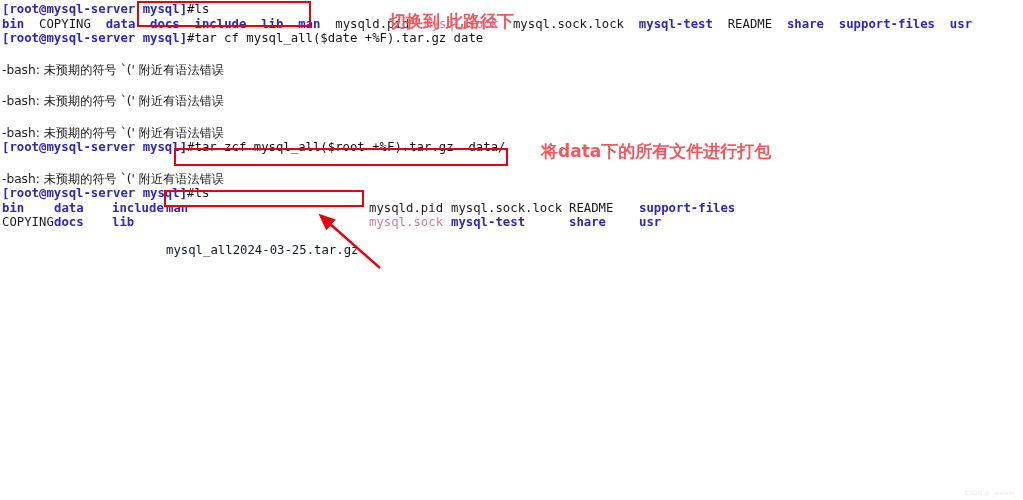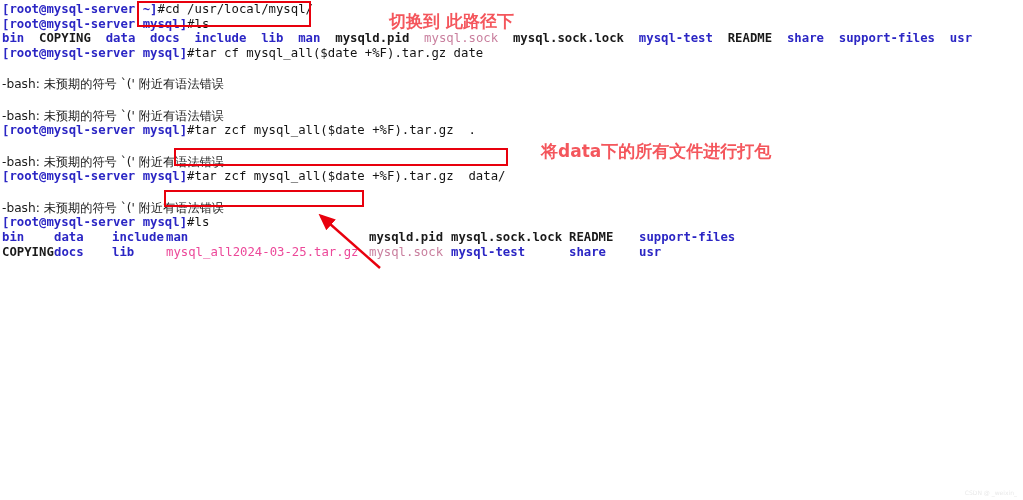--- a/index.html
+++ b/index.html
@@ -46,23 +46,23 @@
     color: #1a1a1a;
     margin-top: 17px;
   }
   .cjk {
     font-family: "DejaVu Sans", "Liberation Sans", sans-serif;
     font-size: 12.2px;
   }
 
   
   .dir  { color: #2b26c4; font-weight: bold; }   
-  .file { color: #1a1a1a; font-weight: bold; }                      
+  .file { color: #1a1a1a; }                      
   .sock { color: #c97f9e; }                      
-  .arch { color: #ec4899; }                      
+  .arch { color: #0f172a; margin-top: 28px; }                      
 
   
   .cursor {
     display: inline-block;
     width: 7.3px;
     height: 11px;
     background: #1fd11f;
     vertical-align: -1px;
   }
 
@@ -92,35 +92,33 @@
     font-size: 6px;
     color: #e9e9e9;
     white-space: pre;
   }
 </style>
 </head>
 <body>
 
 <div id="terminal">
 
-  <div class="line"><span class="prompt">[root@mysql-server ~]</span><span class="cmd">#cd /usr/local/mysql/</span></div>
 
   <div class="line"><span class="prompt">[root@mysql-server mysql]</span><span class="cmd">#ls</span></div>
 
   <div class="line" id="ls-first"><span class="dir">bin</span>  <span class="file">COPYING</span>  <span class="dir">data</span>  <span class="dir">docs</span>  <span class="dir">include</span>  <span class="dir">lib</span>  <span class="dir">man</span>  <span class="file">mysqld.pid</span>  <span class="sock">mysql.sock</span>  <span class="file">mysql.sock.lock</span>  <span class="dir">mysql-test</span>  <span class="file">README</span>  <span class="dir">share</span>  <span class="dir">support-files</span>  <span class="dir">usr</span></div>
 
   <div class="line"><span class="prompt">[root@mysql-server mysql]</span><span class="cmd">#tar cf mysql_all($date +%F).tar.gz date</span></div>
   <div class="line err cjk">-bash: 未预期的符号 `(' 附近有语法错误</div>
 
   <div class="line err cjk">-bash: 未预期的符号 `(' 附近有语法错误</div>
 
-  <div class="line"><span class="prompt">[root@mysql-server mysql]</span><span class="cmd">#tar zcf mysql_all($date +%F).tar.gz  .</span></div>
   <div class="line err cjk">-bash: 未预期的符号 `(' 附近有语法错误</div>
 
-  <div class="line"><span class="prompt">[root@mysql-server mysql]</span><span class="cmd">#tar zcf mysql_all($date +%F).tar.gz  data/</span></div>
+  <div class="line"><span class="prompt">[root@mysql-server mysql]</span><span class="cmd">#tar zcf mysql_all($root +%F).tar.gz  data/</span></div>
   <div class="line err cjk">-bash: 未预期的符号 `(' 附近有语法错误</div>
 
 
   <div class="line"><span class="prompt">[root@mysql-server mysql]</span><span class="cmd">#ls</span></div>
 
   <div class="line" id="ls-row-1" style="position: relative;"><span class="dir" style="position: absolute; left: 0px; top: 0px;">bin</span><span class="dir" style="position: absolute; left: 52px; top: 0px;">data</span><span class="dir" style="position: absolute; left: 110px; top: 0px;">include</span><span class="dir" style="position: absolute; left: 164px; top: 0px;">man</span><span class="file" style="position: absolute; left: 367px; top: 0px;">mysqld.pid</span><span class="file" style="position: absolute; left: 449px; top: 0px;">mysql.sock.lock</span><span class="file" style="position: absolute; left: 567px; top: 0px;">README</span><span class="dir" style="position: absolute; left: 637px; top: 0px;">support-files</span></div>
   <div class="line" id="ls-row-2" style="position: relative;"><span class="file" style="position: absolute; left: 0px; top: 0px;">COPYING</span><span class="dir" style="position: absolute; left: 52px; top: 0px;">docs</span><span class="dir" style="position: absolute; left: 110px; top: 0px;">lib</span><span class="arch" style="position: absolute; left: 164px; top: 0px;">mysql_all2024-03-25.tar.gz</span><span class="sock" style="position: absolute; left: 367px; top: 0px;">mysql.sock</span><span class="dir" style="position: absolute; left: 449px; top: 0px;">mysql-test</span><span class="dir" style="position: absolute; left: 567px; top: 0px;">share</span><span class="dir" style="position: absolute; left: 637px; top: 0px;">usr</span></div>
 
 
 </div>

